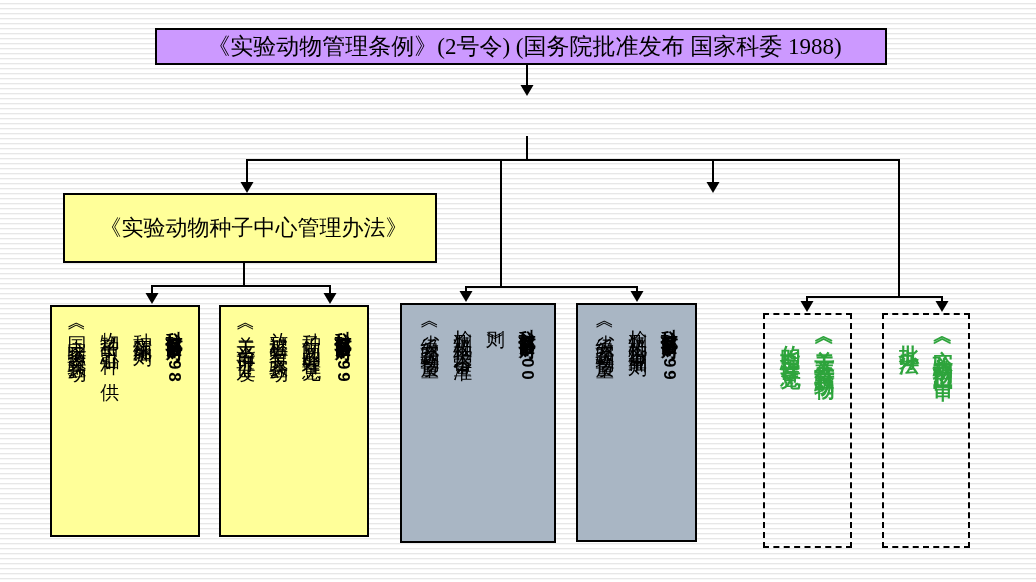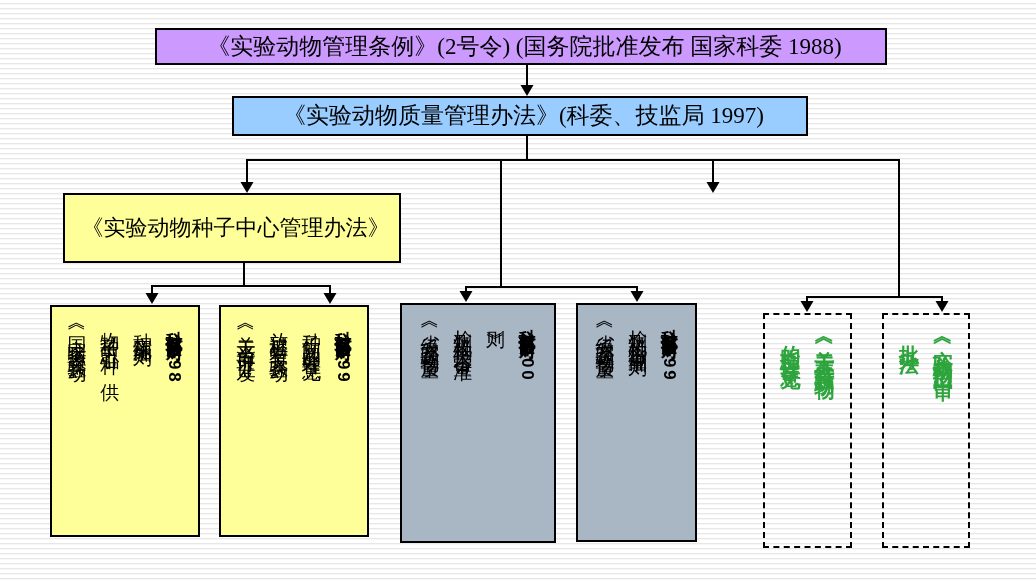--- a/index.html
+++ b/index.html
@@ -26,21 +26,21 @@
     border:2px solid #000;
     display:flex; align-items:center; justify-content:center;
     text-align:center;
     line-height:1.3;
     white-space:nowrap;
     padding-left:7px;
   }
   .node.purple { left:155px; top:28px;  width:732px; height:37px; background:var(--purple); font-size:23px; }
   .node.blue   { left:232px; top:96px;  width:576px; height:40px; background:var(--blue);   font-size:23px; }
   .node.l3     { flex-direction:column; font-size:22px; line-height:1.4; }
-  .node.l3.yellowfill { left:63px;  top:193px; width:338px; height:70px; background:var(--yellow);text-align:center; }
+  .node.l3.yellowfill { left:63px;  top:193px; width:374px; height:70px; background:var(--yellow);text-align:center; }
   .node.l3.greenfill  { left:542px; top:193px; width:343px; height:70px; background:var(--green_fill); }
 
   .vbox {
     position:absolute;
     border:2px solid #000;
     display:flex; flex-direction:row;
     justify-content:center; align-items:flex-start;
     gap:9px; padding-top:10px;
   }
   .vbox.yellow { background:var(--yellow); }
@@ -109,23 +109,20 @@
       <polygon points="630.5,291 643.5,291 637,302"></polygon>
       <polygon points="800.5,301 813.5,301 807,312"></polygon>
       <polygon points="935.5,301 948.5,301 942,312"></polygon>
     </g>
   </svg>
 
   <div class="node purple">
     <span>《实验动物管理条例》(2号令) (国务院批准发布 国家科委 1988)</span>
   </div>
 
-  <div class="node blue">
-    <span>《实验动物质量管理办法》(科委、技监局 1997)</span>
-  </div>
 
   <div class="node l3 yellowfill">
     <span>《实验动物种子中心管理办法》</span>
   </div>
 
 
   <div id="leaf1" class="vbox yellow">
       <div class="vcol">《国家啮齿类实验动</div>
       <div class="vcol">物种子中心引种、供</div>
       <div class="vcol">种实施细则》</div>

